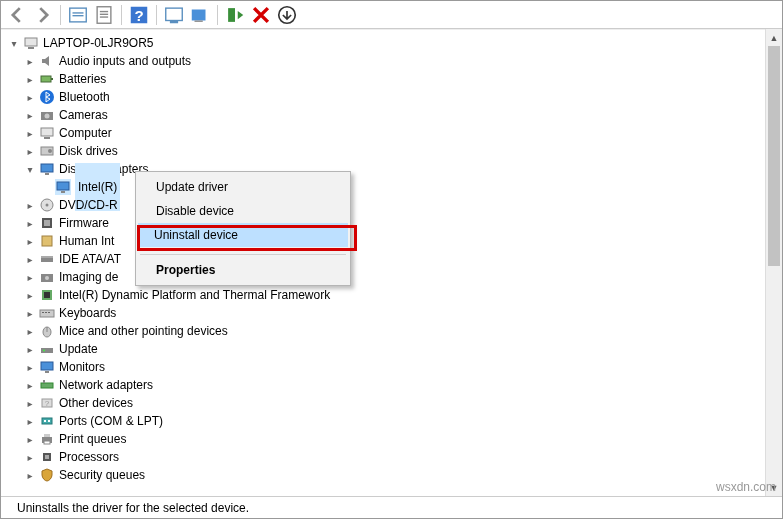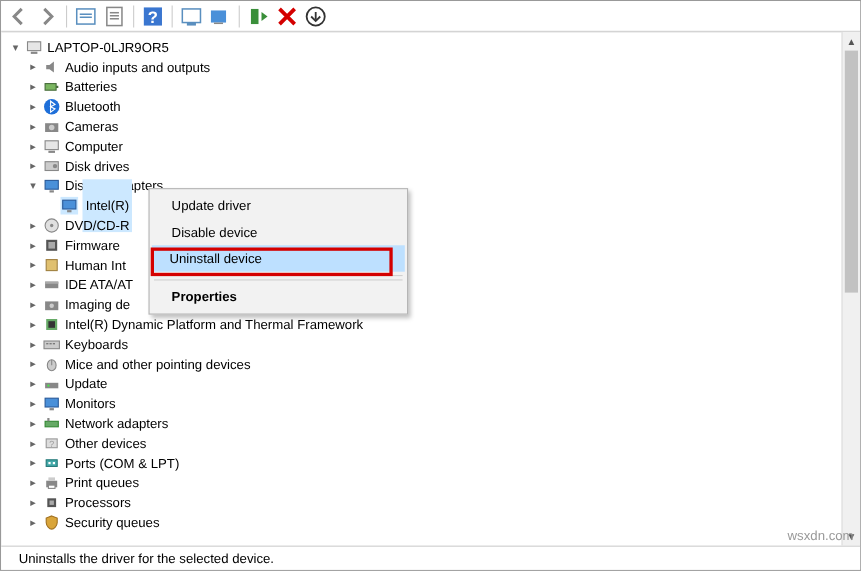--- a/index.html
+++ b/index.html
@@ -104,21 +104,21 @@
   }
   .icon svg { width:16px; height:16px; }
   .label { }
   .selected {
     background: #cce8ff;
   }
   .context-menu {
     position: absolute;
     left: 134px;
     top: 170px;
-    width: 236px;
+    width: 216px;
     background: #f2f2f2;
     border: 1px solid #b5b5b5;
     box-shadow: 3px 3px 4px rgba(0,0,0,0.25);
     padding: 3px 2px;
     font-size: 12px;
   }
   .context-menu .mi {
     height: 24px;
     display:flex;
     align-items:center;

